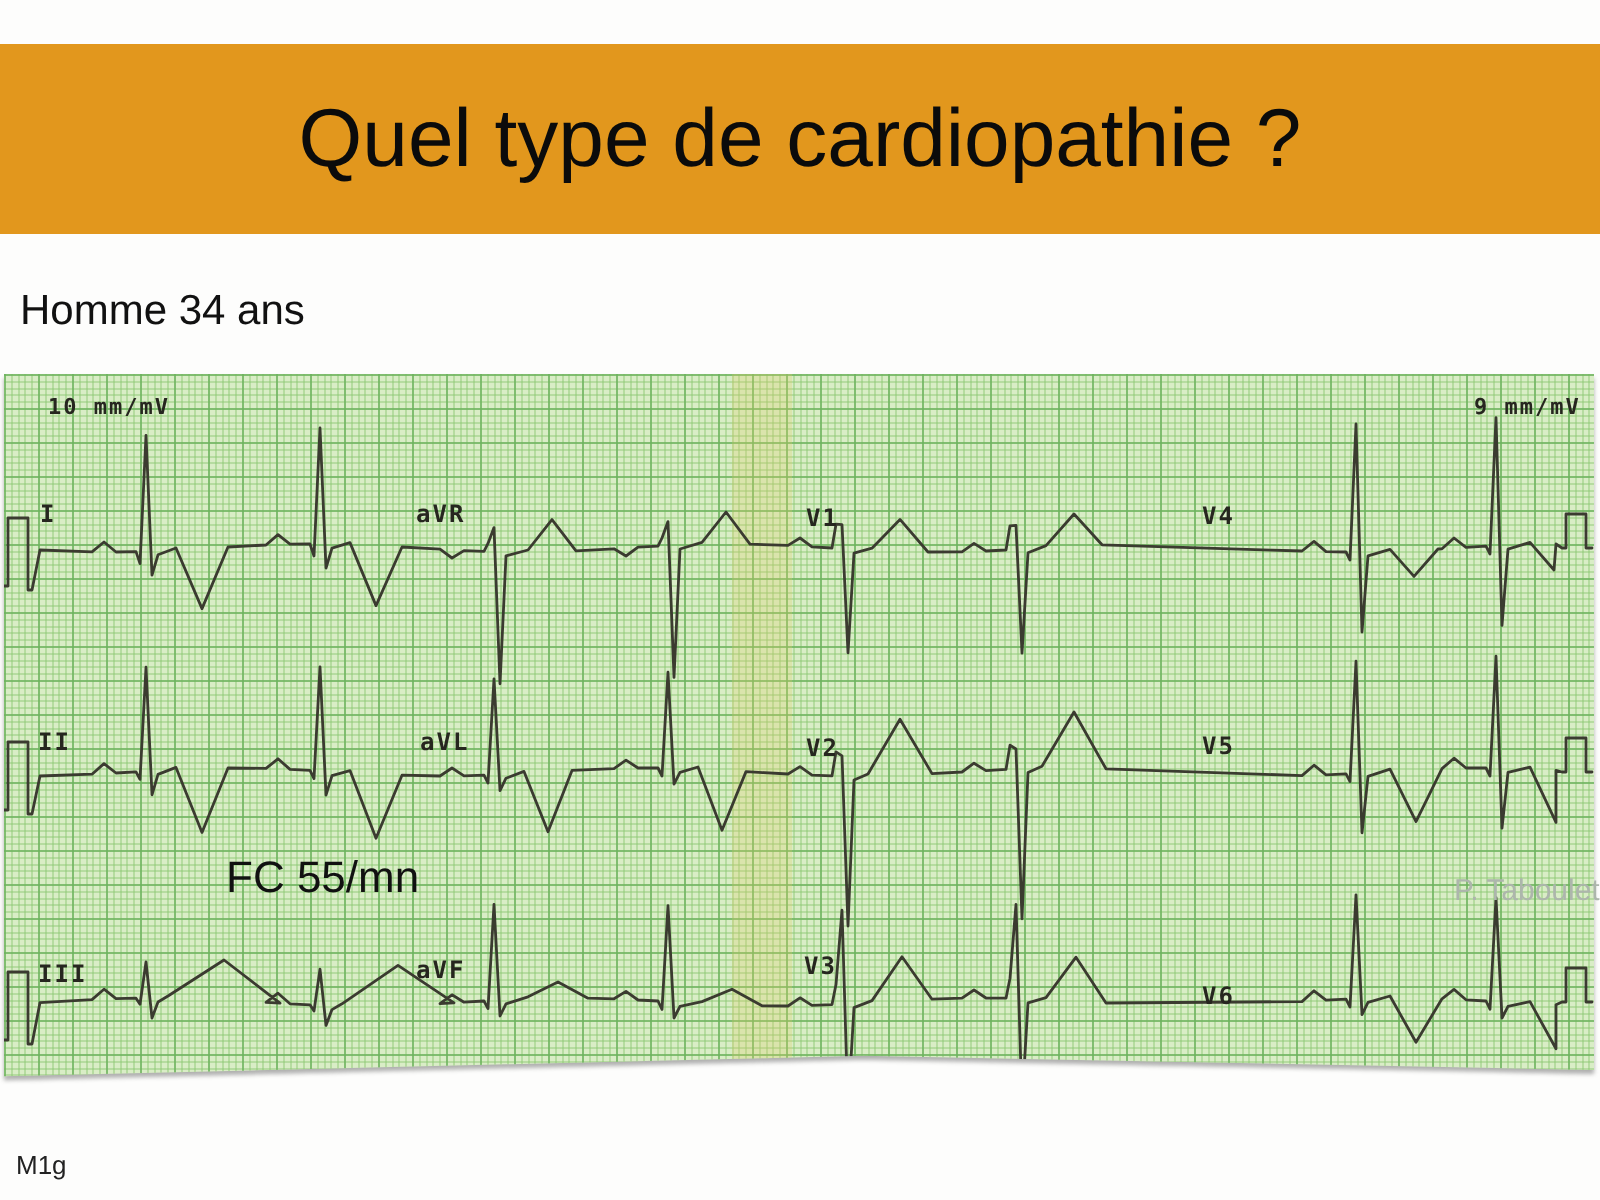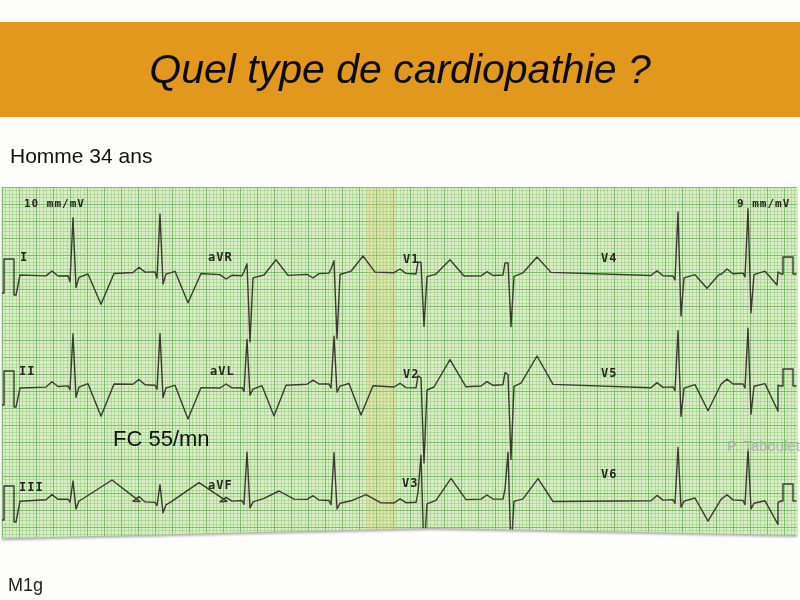--- a/index.html
+++ b/index.html
@@ -6,39 +6,39 @@
   #slide{position:relative;width:800px;height:600px;background:#fdfdfc;overflow:hidden;
          font-family:"Liberation Sans",sans-serif;}
   
   #banner{position:absolute;left:0;top:22px;width:800px;height:95px;
           display:flex;align-items:center;justify-content:center;}
   #banner .title{font-size:41px;color:#0b0b0b;letter-spacing:0px;}
   
   .subtitle{position:absolute;left:10px;top:144px;font-size:21px;color:#111;}
   .fc-note{position:absolute;left:113px;top:426px;font-size:22px;color:#111;z-index:30;}
   .watermark{position:absolute;left:727px;top:437px;font-size:15px;color:#adb6ac;z-index:30;}
-  .footer-note{position:absolute;left:8px;top:575px;font-size:18px;color:#222;}
+  .footer-note{position:absolute;left:8px;top:575px;font-size:13px;color:#222;}
   
   #paper-wrap{position:absolute;left:2px;top:187px;width:633px;height:354px;
               filter:drop-shadow(0 2px 1px rgba(80,80,80,.45));z-index:10;}
   #paper{position:relative;width:795px;height:354px;
          clip-path:polygon(0 0,100% 0,100% 98.3%,54% 96.3%,0 99.2%);}
   #paper .band{position:absolute;top:0;height:100%;pointer-events:none;}
   #ecg-svg{position:absolute;left:0;top:0;}
   .lead-label{position:absolute;font-family:"DejaVu Sans Mono",monospace;
               font-weight:bold;font-size:12px;color:#26261f;letter-spacing:1px;z-index:20;}
   .gain-label{position:absolute;font-family:"DejaVu Sans Mono",monospace;
               font-weight:bold;font-size:11px;color:#26261f;letter-spacing:1px;z-index:20;}
 </style>
 </head>
 <body>
 
 <div id="slide">
 
-  <div id="banner" style="background: rgb(226, 151, 29); font-style: italic;">
+  <div id="banner" style="background: rgb(226, 151, 29);">
     <div class="title">Quel type de cardiopathie ?</div>
   </div>
 
   <div class="subtitle">Homme 34 ans</div>
 
   <div id="paper-wrap">
     <div id="paper" style="background-color: rgb(217, 237, 198); background-image: repeating-linear-gradient(to right, rgba(108, 178, 94, 0.72) 0px, rgba(108, 178, 94, 0.72) 1px, transparent 1px, transparent 17px), repeating-linear-gradient(rgba(108, 178, 94, 0.72) 0px, rgba(108, 178, 94, 0.72) 1px, transparent 1px, transparent 17px), repeating-linear-gradient(to right, rgba(139, 199, 114, 0.45) 0px, rgba(139, 199, 114, 0.45) 1px, transparent 1px, transparent 3.4px), repeating-linear-gradient(rgba(139, 199, 114, 0.45) 0px, rgba(139, 199, 114, 0.45) 1px, transparent 1px, transparent 3.4px);">
       <div class="band" style="left: 364px; width: 30px; background: rgba(222, 205, 105, 0.28);"></div>
       <svg id="ecg-svg" width="795" height="354" viewBox="0 0 795 354">
           <path d="M0 106 L2 106 L2 72 L12 72 L12 108 L14 108 L18 88 L44 88.9 L50 84 L56 89 L66 88.8 L68 94.8 L71 30.7 L74 100.6 L77 90.4 L86 87 L99 117.3 L112 86.5 L131 85.5 L137 80.3 L143 85.1 L153 85 L155 91 L158 27 L161 97 L164 87.1 L173 84.3 L186 115.8 L199 86.5 L218 87.6 L224 92 L230 88.3 L240 88.7 L242 84.7 L245 76.8 L248 154.9 L251 90.9 L262 88 L274 72.8 L286 88.4 L305 87.4 L311 91 L317 86.6 L327 86.1 L329 82 L332 73.8 L335 151.7 L338 87.5 L349 84.2 L361 69 L373 85.1 L392 85.7 L398 82 L404 86.4 L414 87 L416 75.1 L419 75.3 L422 139.4 L425 89.6 L434 87.1 L448 72.7 L462 89 L479 88.9 L485 84.7 L491 88.5 L501 88 L503 75.9 L506 75.7 L509 139.6 L512 89.4 L521 85.8 L535 70 L549 85.4 L649 88.5 L655 83.7 L661 88.8 L671 89 L673 93 L676 25 L679 129 L682 90.9 L693 87.7 L705 101.2 L717 87.5 L719 87.4 L725 82 L731 86.7 L741 86.1 L743 90 L746 21.8 L749 125.7 L752 87.6 L763 84.2 L775 98 L776 85 L779 87 L781 87 L781 70 L791 70 L791 87 L794 87" fill="none" stroke="#3B3B30" stroke-width="1.4" stroke-linejoin="round" stroke-linecap="round"></path>
@@ -55,21 +55,21 @@
       <span class="lead-label" style="left:599px;top:64px;">V4</span>
 
       <span class="lead-label" style="left:17px;top:177px;">II</span>
       <span class="lead-label" style="left:208px;top:177px;">aVL</span>
       <span class="lead-label" style="left:401px;top:180px;">V2</span>
       <span class="lead-label" style="left:599px;top:179px;">V5</span>
 
       <span class="lead-label" style="left:17px;top:293px;">III</span>
       <span class="lead-label" style="left:206px;top:291px;">aVF</span>
       <span class="lead-label" style="left:400px;top:289px;">V3</span>
-      <span class="lead-label" style="left:599px;top:280px;">V6</span>
+      <span class="lead-label" style="left:599px;top:304px;">V6</span>
     </div>
   </div>
 
   <div class="fc-note">FC 55/mn</div>
   <div class="watermark">P. Taboulet</div>
   <div class="footer-note">M1g</div>
 
 </div>
 
 </body></html>

